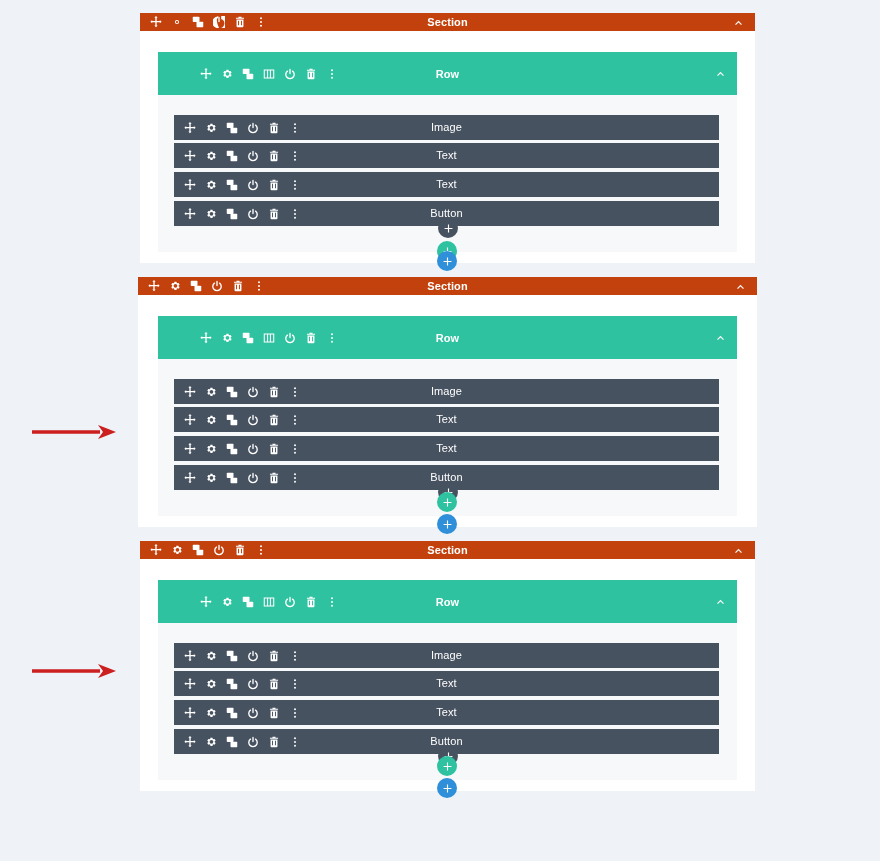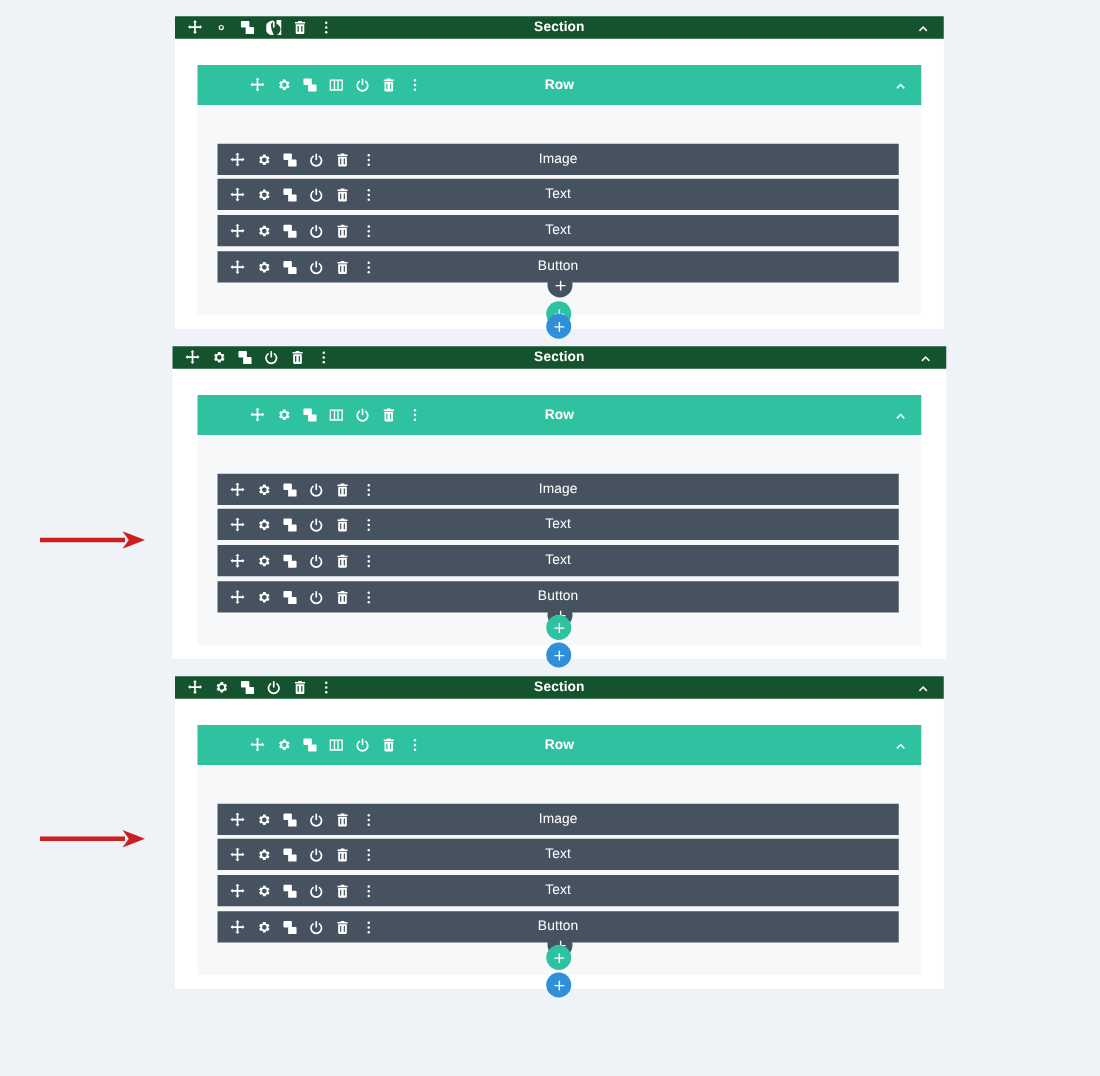--- a/index.html
+++ b/index.html
@@ -64,32 +64,32 @@
   .icn { width: 12px; height: 12px; display: block; cursor: pointer; }
   .icn svg { display: block; width: 12px; height: 12px; fill: #ffffff; }
   .chev svg { display:block; width: 11px; height: 11px; fill: #ffffff; opacity:.95; }
 
   
   .section {
     position: absolute;
     background: #ffffff;
   }
   .section-head {
-    background: #14532d;
+    background: #c2410c;
     height: 18px;
   }
 
   
   .row-wrap {
     position: absolute;
     background: #f6f8fa;
   }
   .row-head {
     background: #2ec2a0;
-    height: 32px;
+    height: 43px;
     padding-left: 32px;
   }
 
   
   .module {
     position: absolute;
     background: #475260;
     height: 25px;
     margin-top: 10px;
   }

